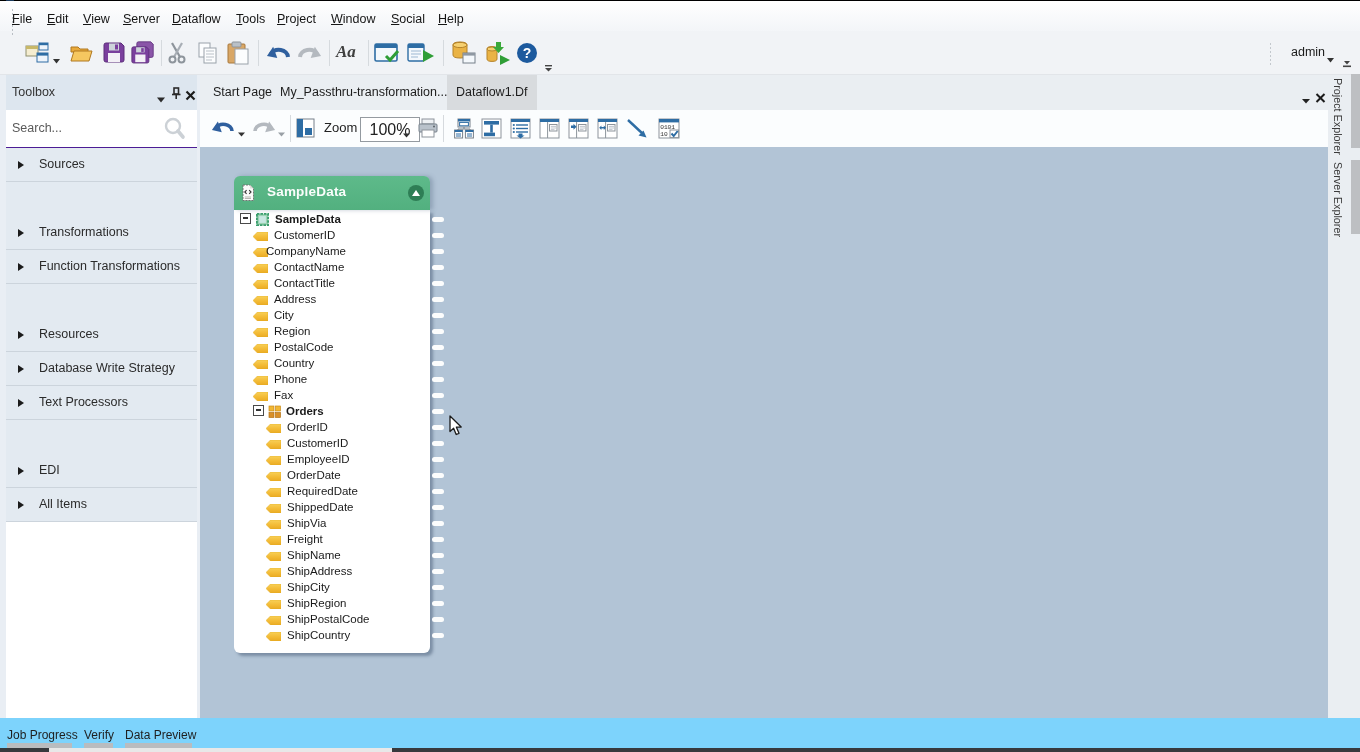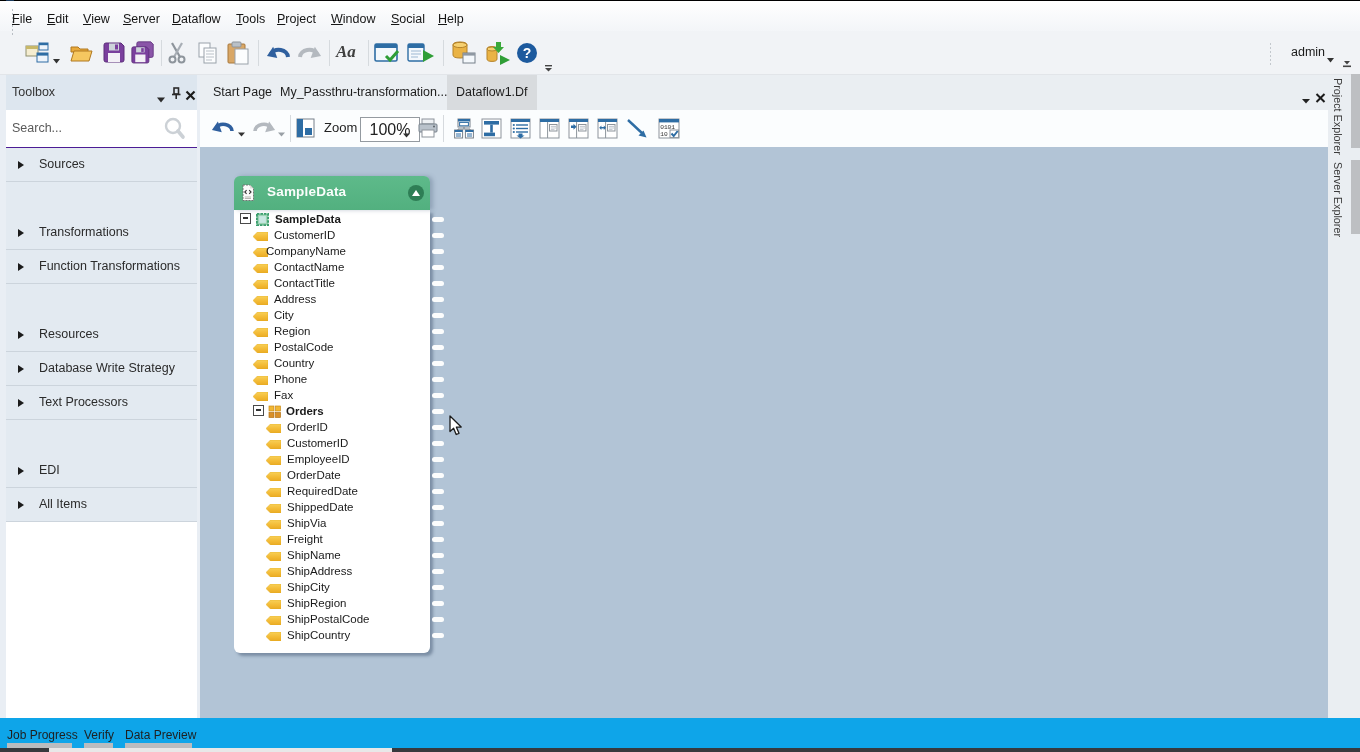--- a/index.html
+++ b/index.html
@@ -17,21 +17,21 @@
 .tbxrow .lbl{position:absolute;left:33px;top:9px;font-size:12.5px;color:#2b2b2b;}
 .tbxwhite{position:absolute;left:6px;top:447px;width:191px;height:196px;background:#ffffff;}
 .tabstrip{left:200px;top:75px;width:1160px;height:35px;background:#eaeef2;}
 .tab{position:absolute;top:0px;height:35px;line-height:35px;font-size:12.5px;color:#1c1c1c;white-space:nowrap;}
 .tabactive{background:#d8dbde;}
 .cvtoolbar{left:200px;top:110px;width:1128px;height:37px;background:#fbfdfe;}
 .canvas{left:200px;top:147px;width:1128px;height:571px;background:#b2c4d6;background-image:radial-gradient(circle,#aec0d3 0.6px,rgba(0,0,0,0) 0.7px);background-size:4px 4px;}
 .rightstrip{left:1328px;top:110px;width:32px;height:608px;background:#eaeef2;}
 .vtab{position:absolute;writing-mode:vertical-rl;font-size:10.8px;color:#3b3b3b;white-space:nowrap;}
 .vbar{position:absolute;left:23px;width:9px;background:#bdbfc2;}
-.bottomstrip{left:0;top:718px;width:1360px;height:30px;background:#0ea5e9;}
+.bottomstrip{left:0;top:718px;width:1360px;height:30px;background:#7dd3fc;}
 .btab{position:absolute;top:10px;font-size:12px;color:#1f1f1f;white-space:nowrap;}
 .bbar{position:absolute;top:25px;height:5px;background:#b9bcbf;}
 .bottombar{left:0;top:748px;width:1360px;height:4px;background:#e8e8e8;}
 .bdark{position:absolute;top:0;height:4px;background:#37393d;}
 .sbox{left:234px;top:176px;width:196px;height:477px;}
 .sheader{position:absolute;left:0;top:0;width:196px;height:34px;background:linear-gradient(#5eba8a,#52b07f);border-radius:6px 6px 0 0;box-shadow:3px 0px 4px rgba(80,100,125,.35);}
 .sbody{position:absolute;left:0;top:34px;width:196px;height:443px;background:#ffffff;border-radius:0 0 6px 6px;box-shadow:3px 3px 3px rgba(70,90,115,.5);}
 .stitle{position:absolute;left:33px;top:8px;font-size:13.5px;font-weight:bold;color:#fafdfb;letter-spacing:.2px;}
 .scircle{position:absolute;left:174px;top:9px;width:16px;height:16px;border-radius:50%;background:#2e7e55;}
 .scircle:after{content:"";position:absolute;left:4px;top:5px;width:0;height:0;border-left:4px solid transparent;border-right:4px solid transparent;border-bottom:6px solid #fff;}

